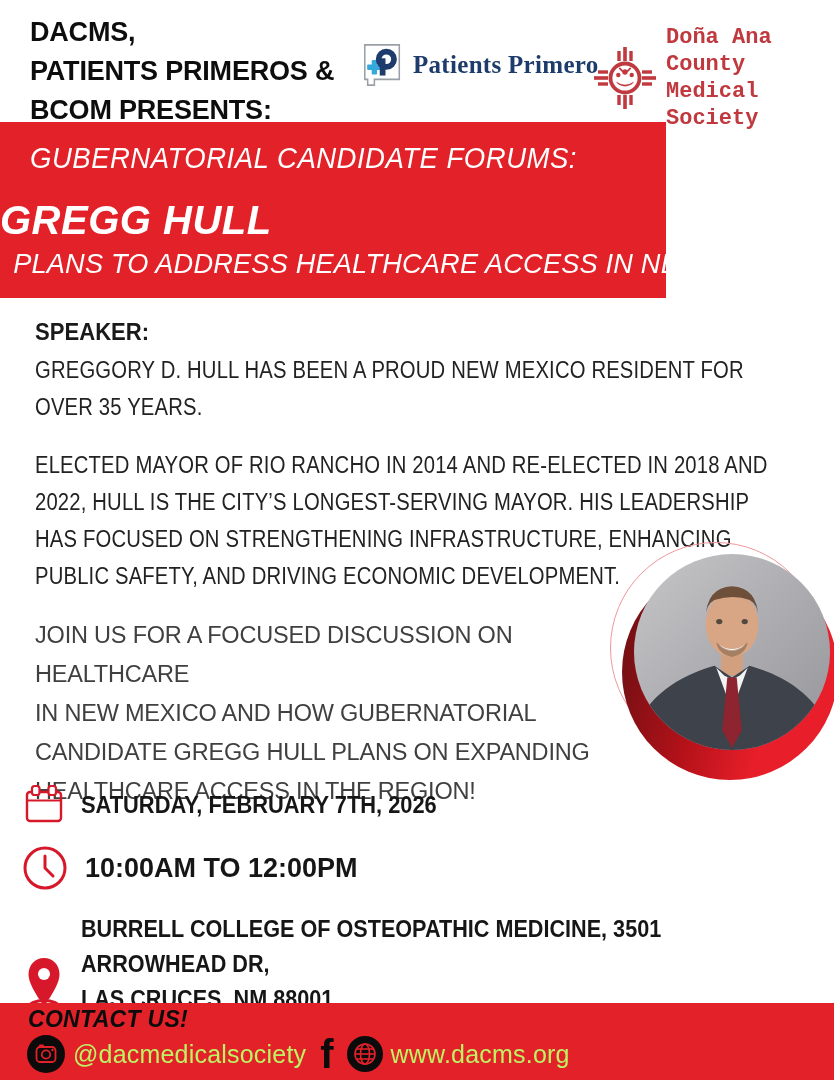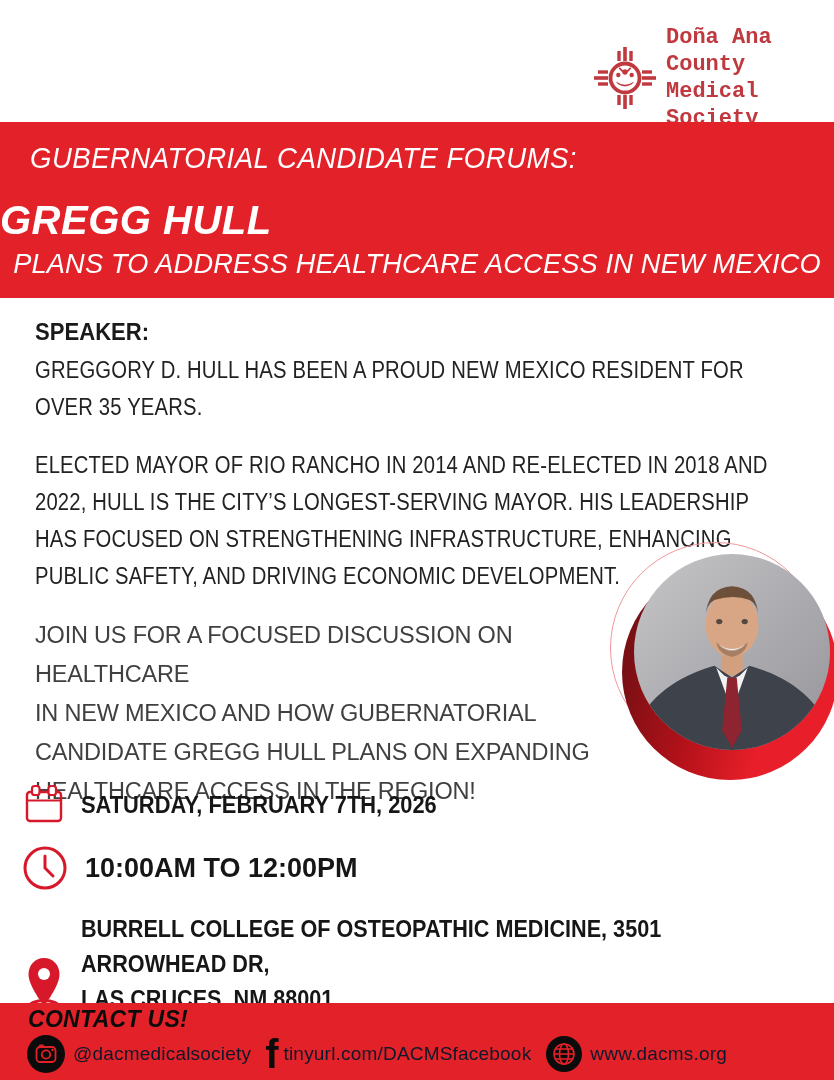--- a/index.html
+++ b/index.html
@@ -26,21 +26,21 @@
   .logo-dacms{
     position:absolute; left:592px; top:24px;
     display:flex; align-items:center; gap:8px;
   }
   .logo-dacms .dacms-name{
     font-family:Liberation Mono, monospace; font-weight:600;
     font-size:22px; line-height:27px; color:#c0393f; white-space:pre-line;
   }
   
   .banner{
-    position:absolute; left:0; top:122px; width:834px; height:176px;
+    position:absolute; left:0; top:122px; width:666px; height:176px;
     background:#e32128; color:#fff;
   }
   .banner .kicker{
     position:absolute; left:30px; top:20px;
     font-style:italic; font-weight:500; font-size:29px; letter-spacing:0.5px;
     transform:scaleX(0.95); transform-origin:left top; white-space:nowrap;
   }
   .banner .candidate{
     position:absolute; left:0; top:76px; width:834px; text-align:left;
     font-style:italic; font-weight:800; font-size:40px; letter-spacing:0.5px;
@@ -103,33 +103,48 @@
   .footer .contact-title{
     position:absolute; left:28px; top:3px;
     font-style:italic; font-weight:800; font-size:23px; color:#0c0c0c;
     letter-spacing:0.3px;
   }
   .contacts{
     position:absolute; left:26px; top:31px; width:800px;
     display:flex; align-items:center; gap:14px;
   }
   .contact{ display:flex; align-items:center; gap:7px; }
-  .contact .handle{ color:#0f172a; font-size:19px; font-weight:400; letter-spacing:0.2px; white-space:nowrap; }
+  .contact .handle{ color:#bef264; font-size:25px; font-weight:400; letter-spacing:0.2px; white-space:nowrap; }
   .fb-f{
     font-weight:800; font-size:40px; line-height:38px; color:#0b0b0b;
     font-family:"Liberation Sans", sans-serif; margin-right:-2px;
   }
   svg{ display:block; }
 </style>
 </head>
 <body>
 
 <div class="flyer">
 
-
+  <div class="presents">DACMS,
+PATIENTS PRIMEROS &amp;
+BCOM PRESENTS:</div>
+
+  <div class="logo-pp">
+    <span>
+      <svg width="46" height="50" viewBox="0 0 48 50">
+        <path d="M5,4 H41 V40 H15 V46 H8 V40 H5 Z" fill="#ffffff" stroke="#9aa0a6" stroke-width="1.6"></path>
+        <rect x="7.5" y="24.5" width="15" height="5.6" rx="1" fill="#35a8dc"></rect>
+        <rect x="12.2" y="19.8" width="5.6" height="15" rx="1" fill="#35a8dc"></rect>
+        <circle cx="27.5" cy="19" r="8" fill="none" stroke="#1d3c6b" stroke-width="6"></circle>
+        <rect x="20.6" y="18" width="6" height="18" fill="#1d3c6b"></rect>
+      </svg>
+    </span>
+    <span class="pp-name">Patients Primero</span>
+  </div>
 
   <div class="logo-dacms">
     <span>
       <svg width="66" height="66" viewBox="0 0 66 66">
         <g fill="#c0393f">
           <rect x="31.2" y="2" width="3.6" height="14"></rect>
           <rect x="25.3" y="6" width="3.4" height="10"></rect>
           <rect x="37.3" y="6" width="3.4" height="10"></rect>
           <rect x="31.2" y="50" width="3.6" height="14"></rect>
           <rect x="25.3" y="50" width="3.4" height="10"></rect>
@@ -245,21 +260,20 @@
             <circle cx="20" cy="20.5" r="4.2" fill="none" stroke="#e32128" stroke-width="1.8"></circle>
             <rect x="13" y="10.5" width="5" height="3" rx="1" fill="#e32128"></rect>
             <circle cx="26.5" cy="16" r="1.2" fill="#e32128"></circle>
           </svg>
         </span>
         <span class="handle">@dacmedicalsociety</span>
       </span>
 
       <span class="contact">
         <span class="fb-f">f</span>
-        <span class="handle">tinyurl.com/DACMSfacebook</span>
       </span>
 
       <span class="contact">
         <span>
           <svg width="38" height="38" viewBox="0 0 38 38">
             <circle cx="19" cy="19" r="18" fill="#0b0b0b"></circle>
             <circle cx="19" cy="19" r="10" fill="none" stroke="#e32128" stroke-width="1.6"></circle>
             <ellipse cx="19" cy="19" rx="4.5" ry="10" fill="none" stroke="#e32128" stroke-width="1.6"></ellipse>
             <line x1="9" y1="19" x2="29" y2="19" stroke="#e32128" stroke-width="1.6"></line>
             <line x1="10.4" y1="14" x2="27.6" y2="14" stroke="#e32128" stroke-width="1.6"></line>

